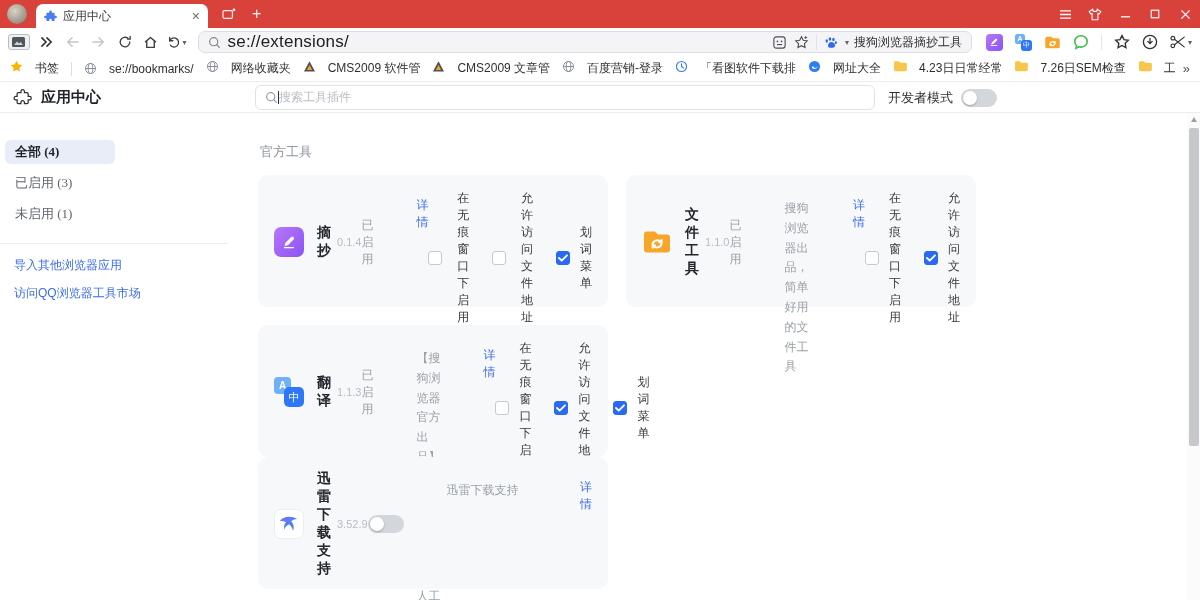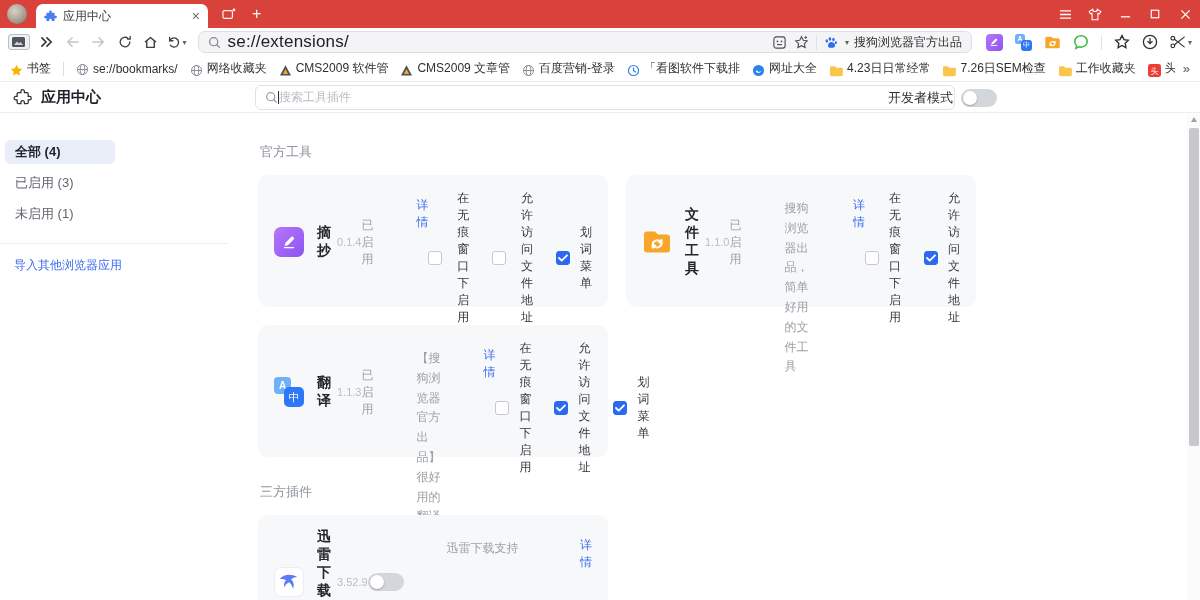--- a/index.html
+++ b/index.html
@@ -32,48 +32,48 @@
              border-radius:7px; display:flex; align-items:center; padding:0 9px; gap:7px; }
   .omni-url { flex:1; font-size:17px; color:#202124; letter-spacing:.2px; }
   .omni-div { width:1px; height:15px; background:#e0e1e4; }
   .hotsearch { display:flex; align-items:center; gap:5px; font-size:12px; color:#2d2d2d; white-space:nowrap; }
   .ext-strip { display:flex; align-items:center; gap:12px; margin-left:6px; }
   .strip-div { width:1px; height:15px; background:#e4e4e6; }
 
   
   .bookmarks { height:26px; display:flex; align-items:center; padding:0 10px; gap:12px;
                border-bottom:1px solid #ececec; background:#fff; position:relative; white-space:nowrap; overflow:hidden; }
-  .bm-item { display:flex; align-items:flex-end; gap:4px; font-size:12px; color:#2f2f2f; flex:none; }
+  .bm-item { display:flex; align-items:flex-start; gap:12px; font-size:12px; color:#2f2f2f; flex:none; }
   .bm-sep { width:1px; height:14px; background:#ddd; flex:none; }
   .bm-more { position:absolute; right:0; top:0; height:25px; background:#fff; padding:0 10px 0 8px;
              display:flex; align-items:center; color:#555; font-size:13px; }
 
   
   .page-header { height:31px; border-bottom:1px solid #ededee; position:relative; display:flex; align-items:center; background:#fff; }
   .ph-title { display:flex; align-items:center; gap:9px; margin-left:13px; font-size:15px; font-weight:bold; color:#1f2329; }
-  .search-box { position:absolute; left:255px; top:3px; width:700px; height:25px; border:1px solid #e1e2e6;
+  .search-box { position:absolute; left:255px; top:3px; width:620px; height:25px; border:1px solid #e1e2e6;
                 border-radius:6px; display:flex; align-items:center; padding:0 9px; background:#fff; }
   .search-caret { width:1px; height:13px; background:#2a2f3a; }
   .search-ph { color:#b9bdc6; font-size:12px; }
   .dev-mode { position:absolute; left:888px; top:0; height:31px; display:flex; align-items:center; gap:8px;
               font-size:13px; color:#2d2f33; }
 
   
   .toggle { width:36px; height:18px; border-radius:9px; background:#d3d6db; position:relative; flex:none; }
   .toggle .knob { position:absolute; left:2px; top:2px; width:14px; height:14px; border-radius:50%;
                   background:#fff; box-shadow:0 1px 2px rgba(0,0,0,.25); }
   .checkbox { width:14px; height:14px; border:1px solid #c6c9cf; border-radius:3px; background:#fff; flex:none;
               display:flex; align-items:center; justify-content:center; }
   .checkbox.checked { background:#2a6af2; border-color:#2a6af2; }
 
   
   .body-area { display:flex; height:487px; background:#fff; }
   .sidebar { width:240px; flex:none; padding-top:27px; }
   .filter { height:24px; display:flex; align-items:center; margin:0 0 7px 5px; padding:0 10px; width:110px;
-            border-radius:6px; font-size:13px; color:#60656d; }
+            border-radius:6px; font-size:13px; color:#60656d;font-family:Liberation Serif, serif; }
   .filter.active { background:#e9edf8; color:#1f2329; font-weight:bold; }
   .side-div { border-top:1px solid #ededee; margin:17px 12px 13px 0; }
   .side-link { display:block; font-size:12px; color:#3a6bf0; margin:0 0 11px 14px; }
 
   .content { flex:1; padding-left:18px; }
   .section-title { font-size:13px; color:#8f959e; margin:30px 0 14px 2px; }
   .section-title.second { margin-top:26px; }
   .cards { display:flex; flex-wrap:wrap; gap:18px; width:740px; }
   .card { width:350px; height:132px; background:#f7f8fa; border-radius:10px; padding:15px 16px 13px;
           display:flex; flex-direction:row; }
@@ -217,21 +217,21 @@
         <svg width="14" height="13" viewBox="0 0 16 16">
             <g fill="#2e6bee">
               <ellipse cx="2.8" cy="6.2" rx="1.5" ry="2.1"></ellipse>
               <ellipse cx="6.7" cy="3.6" rx="1.6" ry="2.2"></ellipse>
               <ellipse cx="11" cy="4.4" rx="1.5" ry="2.1"></ellipse>
               <ellipse cx="14" cy="8.4" rx="1.3" ry="1.8"></ellipse>
               <path d="M4.3 11.6c0-2.3 2-4.3 4.2-4.3 2.2 0 4.5 1.7 4.5 4.1 0 2-1.5 3.4-3.1 3.1-1-.2-1.3-.3-2.3 0-1.7.4-3.3-.9-3.3-2.9z"></path>
             </g>
           </svg>
         <span class="caret">▾</span>
-        <span>搜狗浏览器官方出品</span>
+        <span>搜狗浏览器摘抄工具</span>
       </span>
     </div>
 
     <div class="ext-strip">
       <span style="display:flex;width:17px;height:17px;border-radius:4px;background:linear-gradient(135deg,#b777fa,#8b53f2);align-items:center;justify-content:center">
         <svg width="10" height="10" viewBox="0 0 16 16">
             <path d="M3.5 12l1-3.2 5.7-5.7a1.7 1.7 0 0 1 2.4 2.4L6.9 11.2z" fill="#fff"></path>
             <path d="M3.5 13.6h9" stroke="#fff" stroke-width="1.4" stroke-linecap="round"></path>
           </svg>
       </span>
@@ -410,20 +410,21 @@
     </div>
   </div>
 
   <div class="body-area">
     <div class="sidebar" id="sidebar">
         <div class="filter active">全部 (4)</div>
         <div class="filter">已启用 (3)</div>
         <div class="filter">未启用 (1)</div>
         <div class="side-div"></div>
         <a class="side-link" href="#" style="text-decoration: none;">导入其他浏览器应用</a>
+        <a class="side-link" href="#" style="text-decoration: none;">访问QQ浏览器工具市场</a>
       </div>
     <div class="content" id="content">
         <div class="section-title">官方工具</div>
         <div class="cards">
           <div class="card">
             <div class="card-head">
               <div class="app-icon" style="background:linear-gradient(135deg,#b777fa,#8b53f2)">
                 <svg width="16" height="16" viewBox="0 0 16 16">
                   <path d="M3.5 12l1-3.2 5.7-5.7a1.7 1.7 0 0 1 2.4 2.4L6.9 11.2z" fill="#fff"></path>
                   <path d="M3.5 13.6h9" stroke="#fff" stroke-width="1.4" stroke-linecap="round"></path>
@@ -513,21 +514,20 @@
                 <span class="checkbox checked">
                   <svg width="10" height="8" viewBox="0 0 10 8" fill="none" stroke="#fff" stroke-width="1.8" stroke-linecap="round" stroke-linejoin="round">
                     <path d="M1 4l2.7 2.7L9 1.3"></path>
                   </svg>
                 </span>
                 <span>划词菜单</span>
               </label>
             </div>
           </div>
         </div>
-        <div class="section-title second">三方插件</div>
         <div class="cards">
           <div class="card">
             <div class="card-head">
               <div class="app-icon" style="background:#fff;border:1px solid #ececf1">
                 <svg width="22" height="22" viewBox="0 0 24 24">
                   <defs>
                     <linearGradient id="tg" x1="0" y1="0" x2="1" y2="1">
                       <stop offset="0" stop-color="#7c6ff7"></stop>
                       <stop offset="1" stop-color="#2f8df5"></stop>
                     </linearGradient>

